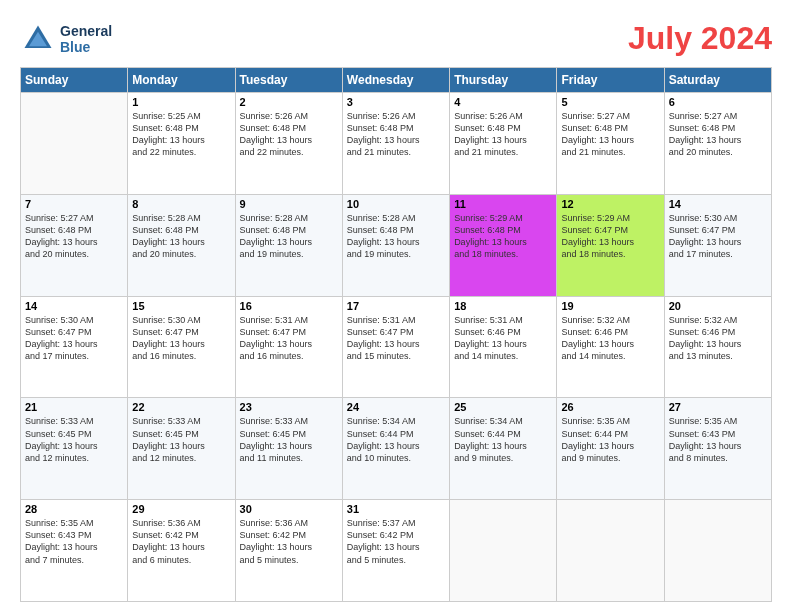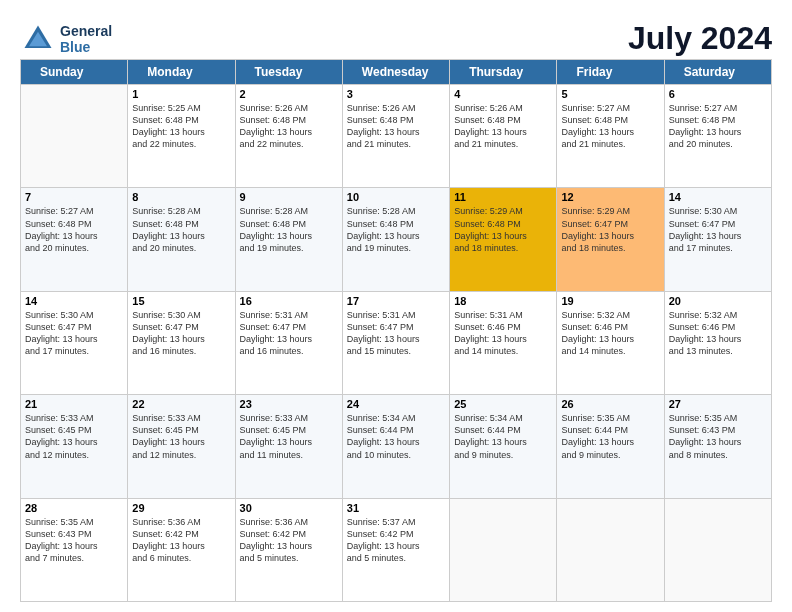--- a/index.html
+++ b/index.html
@@ -14,54 +14,54 @@
       width: 792px;
       height: 612px;
       padding: 20px 20px 10px 20px;
       display: flex;
       flex-direction: column;
     }
     .header {
       display: flex;
       justify-content: space-between;
       align-items: flex-end;
-      margin-bottom: 2px;
+      margin-bottom: 10px;
     }
     .logo {
       display: flex;
       align-items: center;
       gap: 4px;
     }
     .logo-icon {
       width: 36px;
       height: 36px;
     }
     .title-block {
       text-align: right;
     }
     .month-year {
       font-size: 32px;
       font-weight: bold;
-      color: #0f172a;
+      color: #ef4444;
     }
     .location {
       font-size: 15px;
       color: #333;
     }
     .calendar {
       width: 100%;
       border-collapse: collapse;
       flex: 1;
     }
     .calendar th {
       background: #2e6da4;
       color: #fff;
       font-size: 12px;
       font-weight: bold;
-      padding: 5px 19px;
+      padding: 5px 4px;
       text-align: left;
       border: 1px solid #ccc;
     }
     .calendar td {
       border: 1px solid #ccc;
       vertical-align: top;
       padding: 3px 4px;
       font-size: 9.5px;
       color: #333;
       width: calc(100% / 7);
@@ -186,28 +186,28 @@
 Daylight: 13 hours
 and 19 minutes.</div>
           </td>
           <td style="background: rgb(245, 248, 251);">
             <span class="day-number">10</span>
             <div class="day-info" style="white-space: pre-line;">Sunrise: 5:28 AM
 Sunset: 6:48 PM
 Daylight: 13 hours
 and 19 minutes.</div>
           </td>
-          <td style="background: #eab308;">
+          <td style="background: #d946ef;">
             <span class="day-number">11</span>
             <div class="day-info" style="white-space: pre-line;">Sunrise: 5:29 AM
 Sunset: 6:48 PM
 Daylight: 13 hours
 and 18 minutes.</div>
           </td>
-          <td style="background: #fdba74;">
+          <td style="background: #bef264;">
             <span class="day-number">12</span>
             <div class="day-info" style="white-space: pre-line;">Sunrise: 5:29 AM
 Sunset: 6:47 PM
 Daylight: 13 hours
 and 18 minutes.</div>
           </td>
           <td style="background: rgb(245, 248, 251);">
             <span class="day-number">14</span>
             <div class="day-info" style="white-space: pre-line;">Sunrise: 5:30 AM
 Sunset: 6:47 PM

